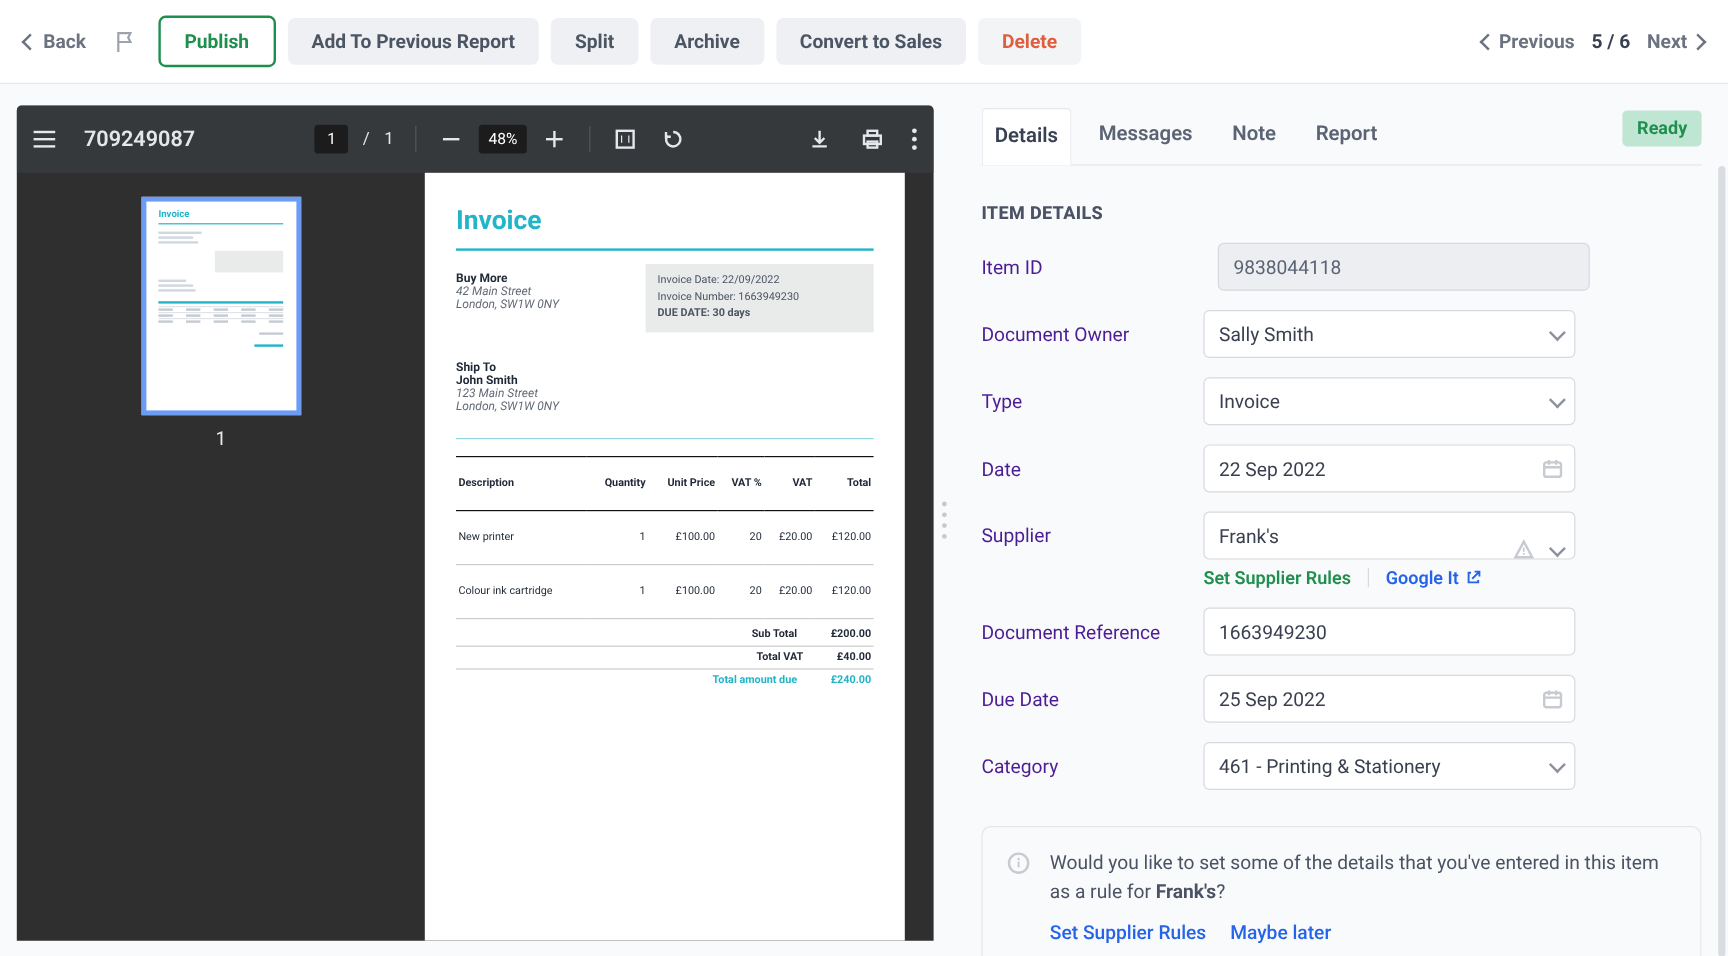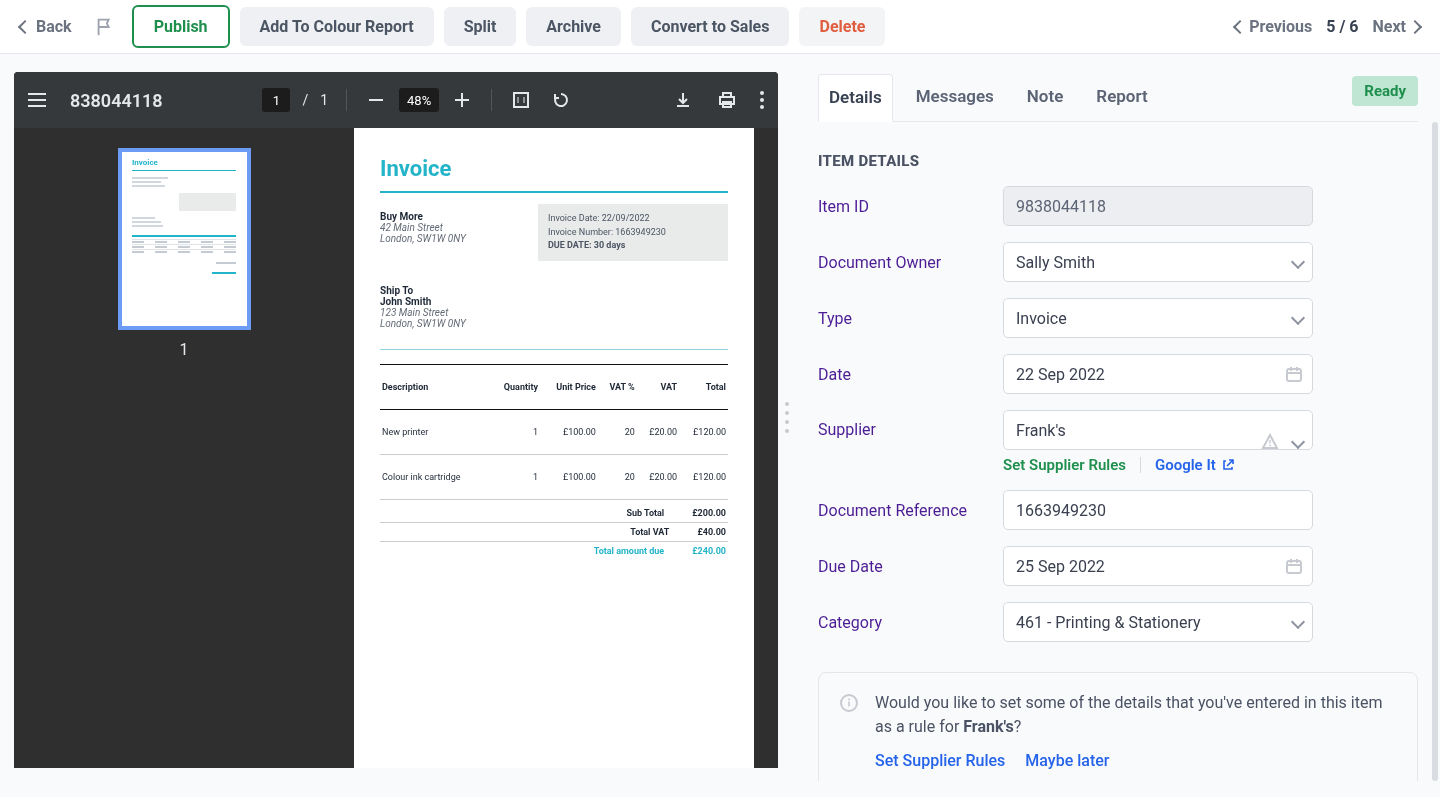--- a/index.html
+++ b/index.html
@@ -15,21 +15,21 @@
   }
 
   
   .toolbar {
     display: flex;
     align-items: center;
     padding: 16px 20px;
     background: #fff;
     border-bottom: 1px solid #e5e7eb;
     gap: 10px;
-    height: 54px;
+    height: 70px;
   }
   .toolbar .spacer { flex: 1; }
   .tb-back {
     display: flex; align-items: center; gap: 6px;
     color: #6b7280; font-weight: 700; background: none; border: none;
     font-size: 16px; cursor: pointer; padding-right: 6px;
   }
   .tb-btn {
     border: none; background: #eef0f3; color: #4b5563;
     font-weight: 700; font-size: 16px;
@@ -117,21 +117,21 @@
   .scroll-area{ overflow-y:auto; padding:0 22px 40px; position:relative; height:100%;}
   .scroll-gutter{ position:absolute; right:2px; top:0; bottom:0; width:6px; background:#d9dde2; border-radius:3px;}
   .section-title{ margin:30px 0 14px; font-weight:800; color:#4a5264; font-size:15px; letter-spacing:.3px;}
   .field{ display:flex; align-items:center; gap:20px; margin:16px 0;}
   .field label{ width:165px; color:#4c1d95; font-size:16px;}
   .field .control{ flex:1; max-width:310px; position:relative;}
   .input{
     width:100%; height:40px; border:1px solid #d6d9de; border-radius:5px;
     padding:0 12px; font-size:16px; color:#3a4050; background:#fff;
   }
-  .input.readonly{ background:#eceef1; color:#5b6474; }
+  .input.readonly{ background:#eceef1; color:#5b6474;margin-left:12px; }
   .select-caret{ position:absolute; right:10px; top:50%; transform:translateY(-50%); color:#8d92a0; pointer-events:none; }
   .cal-icon{ position:absolute; right:10px; top:50%; transform:translateY(-50%); color:#bfc4cc; }
   .warn-icon{ position:absolute; right:34px; top:50%; transform:translateY(-50%); color:#bfc4cc; }
   .supplier-links{ display:flex; align-items:center; gap:14px; margin-top:6px; font-size:15px;}
   .supplier-links .green-link{ color:#1f8f4e; font-weight:600; cursor:pointer;}
   .supplier-links .divider{ width:1px; height:16px; background:#d6d9de;}
   .supplier-links .blue-link{ color:#2563eb; font-weight:600; cursor:pointer; display:inline-flex; align-items:center; gap:5px;}
   .rule-box{
     border:1px solid #e3e6ea; border-radius:8px; padding:18px 20px; margin-top:30px;
     display:flex; gap:16px; color:#4a5264; font-size:16px; line-height:1.5;
@@ -150,21 +150,21 @@
   <button class="tb-back">
     <span class="chev left"></span>
     <span>Back</span>
   </button>
   <button class="flag-btn">
     <svg width="22" height="22" viewBox="0 0 24 24">
         <path fill="none" stroke="#9ca3af" stroke-width="2" d="M5 21V4h11l-2 4 2 4H5"></path>
       </svg>
   </button>
   <button class="tb-btn green">Publish</button>
-  <button class="tb-btn">Add To Colour Report</button>
+  <button class="tb-btn">Add To Previous Report</button>
   <button class="tb-btn">Split</button>
   <button class="tb-btn">Archive</button>
   <button class="tb-btn">Convert to Sales</button>
   <button class="tb-btn red">Delete</button>
   <div class="spacer"></div>
   <div class="tb-nav">
     <button>
       <span class="chev left"></span>
       <span>Previous</span>
     </button>
@@ -179,21 +179,21 @@
 <div class="main">
 
   <div class="viewer-wrap">
     <div class="viewer">
       <div class="v-toolbar">
         <div class="hamburger">
             <span></span>
             <span></span>
             <span></span>
           </div>
-        <div class="title">838044118</div>
+        <div class="title">709249087</div>
         <div class="v-ctrl">
           <span class="page-box">1</span>
           <span>/</span>
           <span>1</span>
         </div>
         <div class="v-sep"></div>
         <div class="v-ctrl">
           <span class="v-icon">
               <svg width="14" height="14" viewBox="0 0 14 14">
                 <rect y="6" width="14" height="2" fill="#e5e7eb"></rect>

